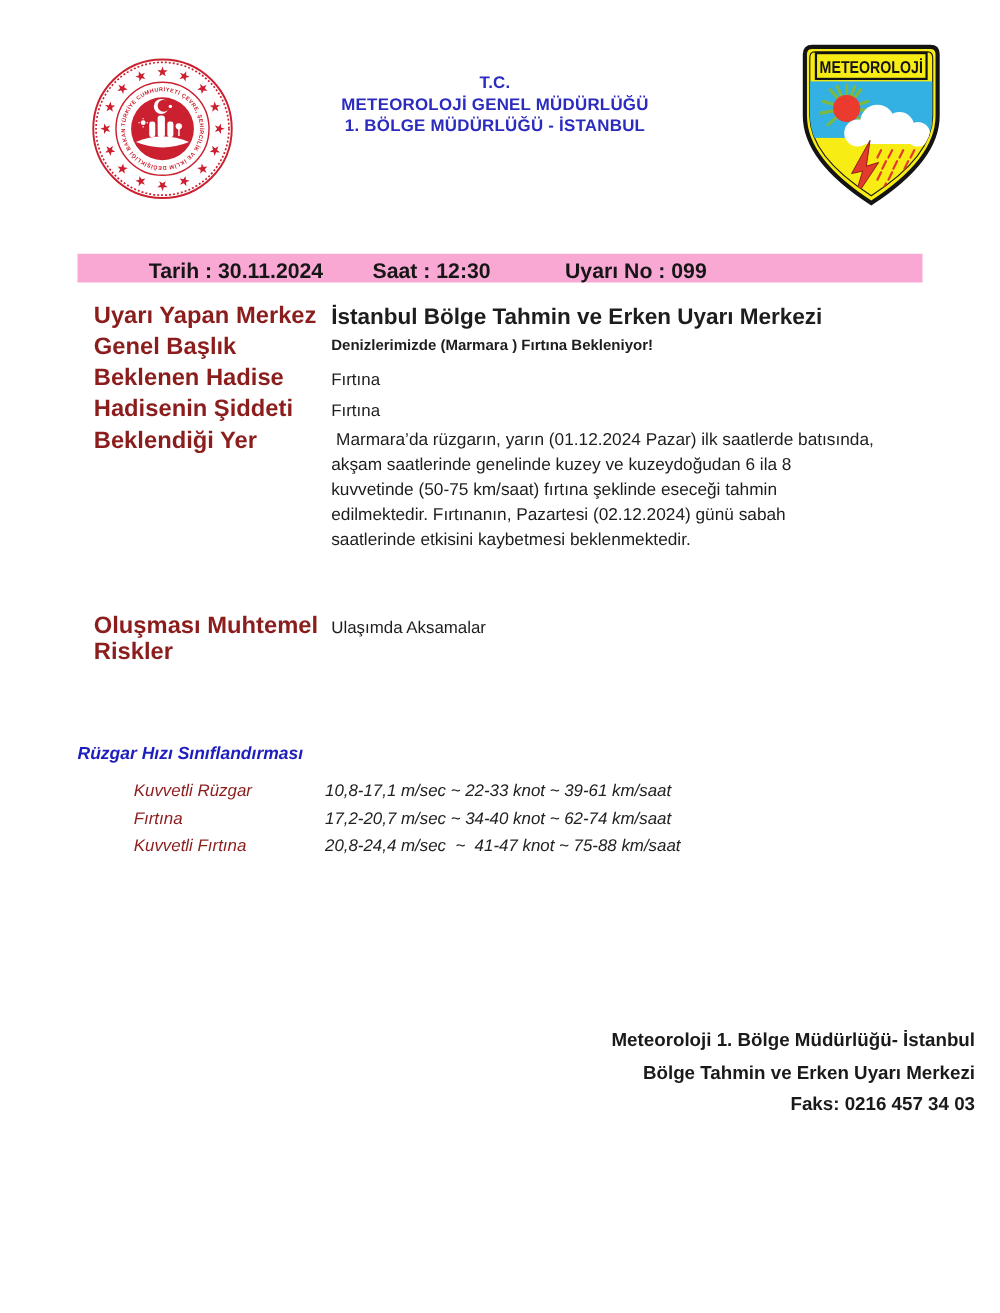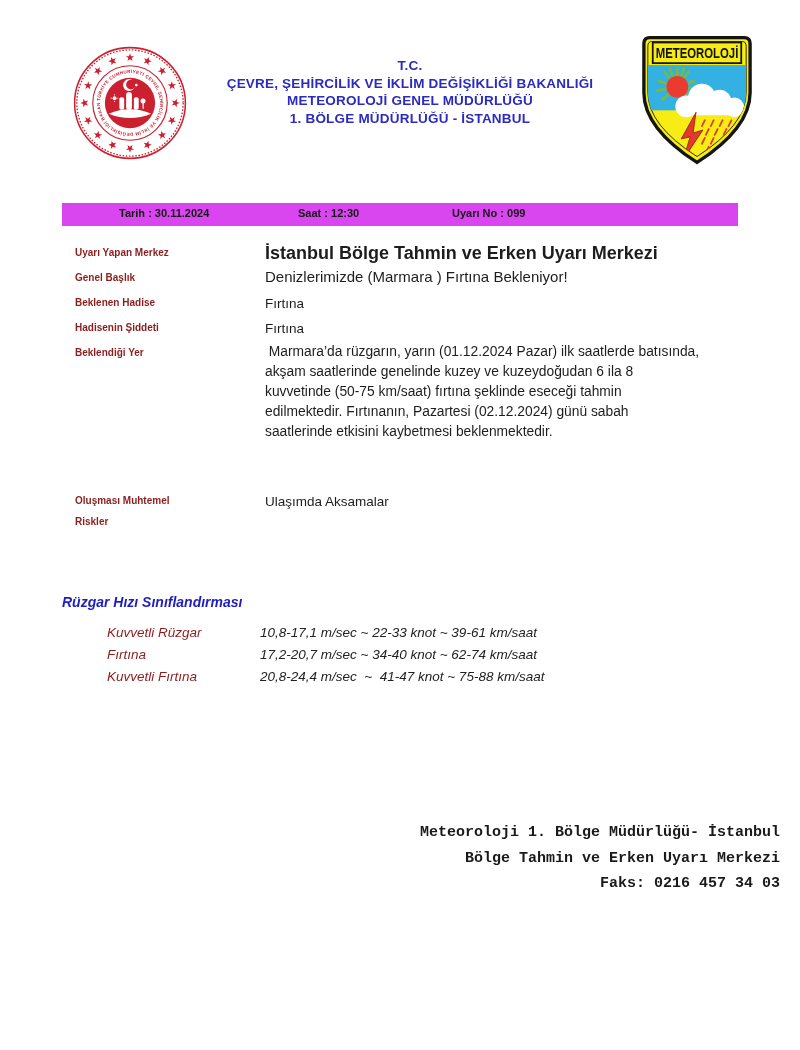--- a/index.html
+++ b/index.html
@@ -3,59 +3,59 @@
 <meta charset="utf-8">
 <style>
   html,body{margin:0;padding:0;background:#ffffff;}
   .page{
     position:relative;width:800px;height:1050px;background:#ffffff;
     font-family:"Liberation Sans",sans-serif;color:#1d1d1d;overflow:hidden;
   }
   
   .seal{position:absolute;left:72px;top:42px;width:116px;height:122px;}
   .header-text{
-    position:absolute;left:170px;top:57px;width:480px;text-align:center;
+    position:absolute;left:156px;top:57px;width:480px;text-align:center;
     color:#2b2bbf;font-weight:bold;font-size:13.5px;line-height:17.5px;
     letter-spacing:.2px;
   }
   .shield{position:absolute;left:638px;top:33px;width:118px;height:135px;}
   
   .info-bar{
     position:absolute;left:62px;top:203px;width:676px;height:23px;
-    background:#d946ef;font-weight:bold;font-size:11px;color:#161616;
+    background:#f9a8d4;font-weight:bold;font-size:17px;color:#161616;
   }
   .info-bar span{position:absolute;top:4px;white-space:pre;}
   .ib-date{left:57px;}
   .ib-time{left:236px;}
   .ib-no{left:390px;text-align:right;}
   
   .details{position:absolute;left:75px;top:240px;width:665px;}
   .d-row{display:grid;grid-template-columns:190px 1fr;min-height:25px;align-items:start;}
   .d-label{
-    color:#8b1d1d;font-weight:bold;font-size:10px;line-height:21px;
+    color:#8b1d1d;font-weight:bold;font-size:19px;line-height:21px;
     padding-top:2px;white-space:pre-wrap;
   }
   .d-value{font-size:13.5px;line-height:21px;padding-top:3px;white-space:pre-wrap;}
   .d-value.bold{font-weight:bold;font-size:18px;}
-  .d-value.title{font-weight:normal;font-size:15px;padding-top:1px;}
+  .d-value.title{font-weight:bold;font-size:12px;padding-top:1px;}
   .d-para{width:485px;font-size:13.8px;line-height:20px;padding-top:2px;}
   .d-para div{white-space:pre-wrap;}
   
   .validity{position:absolute;left:75px;top:488px;width:665px;}
   
   .wind{position:absolute;left:62px;top:592px;width:676px;font-style:italic;}
   .wind-title{color:#1e1ebe;font-weight:bold;font-size:14px;line-height:20px;}
   .wind-rows{margin-top:9px;}
   .w-row{display:grid;grid-template-columns:198px 1fr;height:22.4px;align-items:center;}
   .w-label{color:#8b1d1d;font-size:13.5px;padding-left:5px;margin-left:40px;}
   .w-value{font-size:13.5px;color:#222;white-space:pre;}
   
   .footer{
     position:absolute;left:20px;top:820px;width:760px;text-align:right;
-    font-weight:bold;font-size:15px;line-height:25.5px;color:#1a1a1a;font-family:Liberation Mono, monospace;
+    font-weight:bold;font-size:15px;line-height:25.5px;color:#1a1a1a;
   }
 </style>
 </head>
 <body>
 
 <div class="page">
 
   <svg class="seal" viewBox="0 0 120 120" xmlns="http://www.w3.org/2000/svg">
     <defs>
       <polygon id="sealStar" points="0,-4.5 1.06,-1.46 4.28,-1.39 1.71,0.56 2.65,3.64 0,1.8 -2.65,3.64 -1.71,0.56 -4.28,-1.39 -1.06,-1.46" fill="#cb2030"></polygon>
@@ -104,21 +104,20 @@
     <rect x="64" y="54" width="5" height="13" rx="2" fill="#ffffff"></rect>
 
     <circle cx="73.5" cy="58" r="2.6" fill="#ffffff"></circle>
     <rect x="73" y="60" width="1.2" height="6" fill="#ffffff"></rect>
 
     <path d="M38,71 Q60,62 82,71 Q60,80 38,71 Z" fill="#ffffff"></path>
   </svg>
 
   <div class="header-text">
     <div>T.C.</div>
-    <div>ÇEVRE, ŞEHİRCİLİK VE İKLİM DEĞİŞİKLİĞİ BAKANLIĞI</div>
     <div>METEOROLOJİ GENEL MÜDÜRLÜĞÜ</div>
     <div>1. BÖLGE MÜDÜRLÜĞÜ - İSTANBUL</div>
   </div>
 
   <svg class="shield" viewBox="0 0 120 136" xmlns="http://www.w3.org/2000/svg">
     <defs>
       <clipPath id="shieldClip">
         <path d="M14,8 L106,8 Q110,8 110,13 L110,60 Q110,93 60,125 Q10,93 10,60 L10,13 Q10,8 14,8 Z"></path>
       </clipPath>
     </defs>

